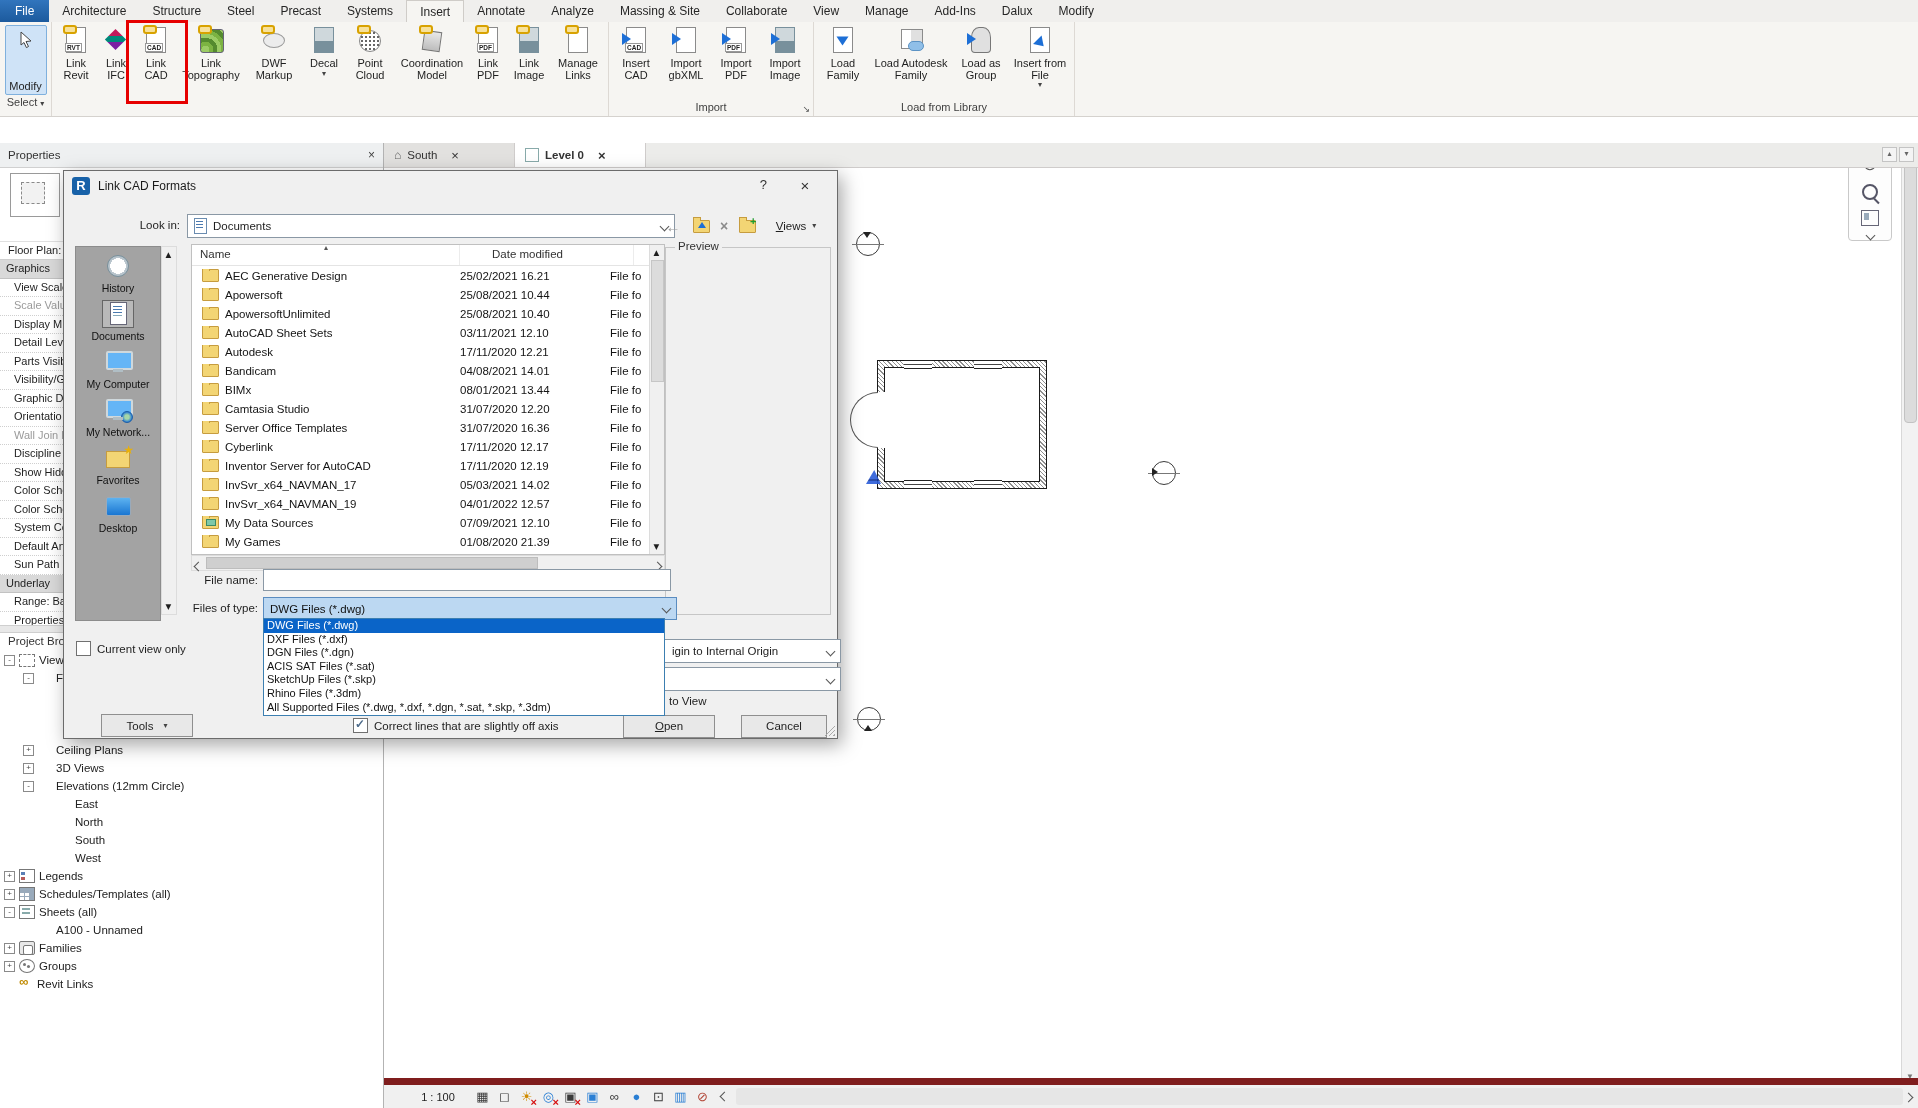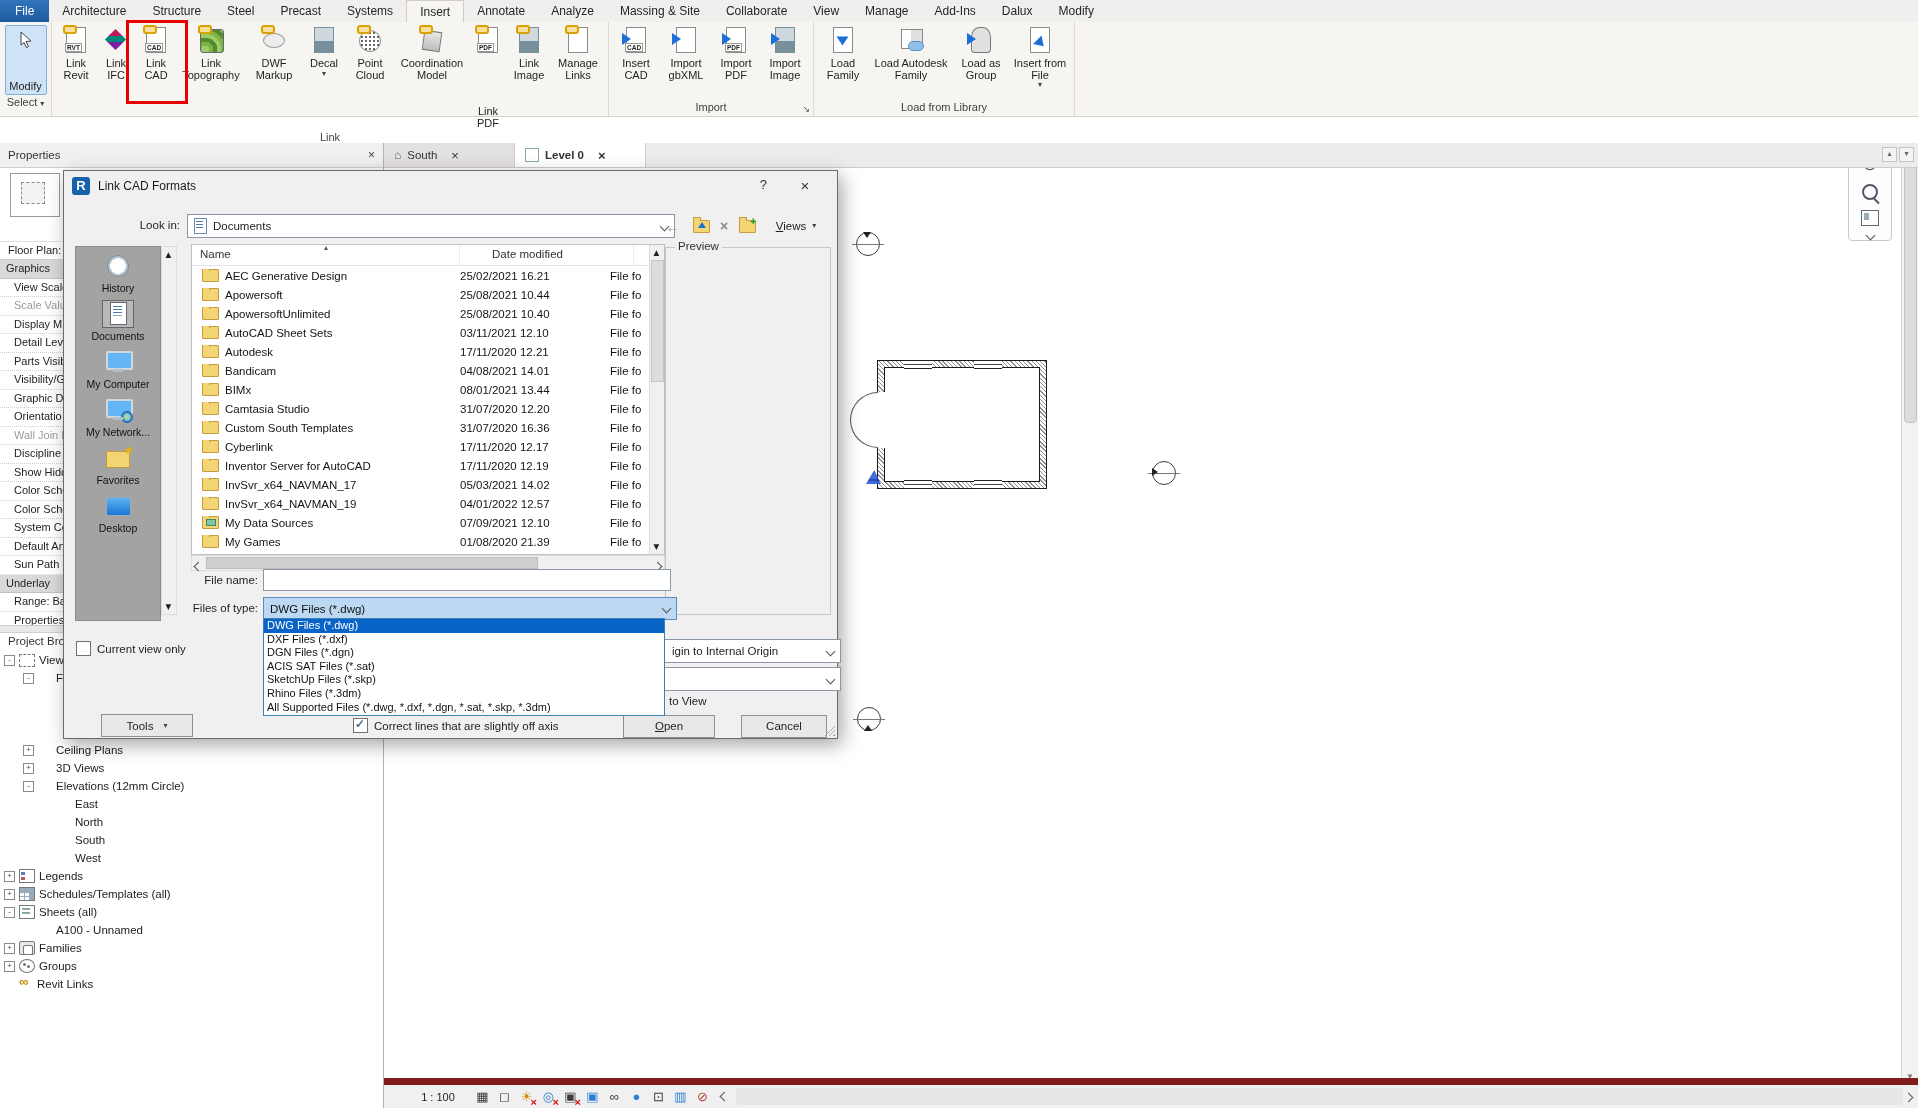--- a/index.html
+++ b/index.html
@@ -349,21 +349,21 @@
           </div>
 
           <div class="rbtn ic-coord" style="width: 72px;">
             <span class="ric">
               <span class="m1"></span>
             </span>
             <span class="rlabel">Coordination Model</span>
 
           </div>
 
-          <div class="rbtn ic-pdf-link" style="width: 36px; gap: 48px;">
+          <div class="rbtn ic-pdf-link" style="width: 36px;">
             <span class="ric">
               <span class="m1"></span>
               <span class="badge">PDF</span>
             </span>
             <span class="rlabel">Link PDF</span>
 
           </div>
 
           <div class="rbtn ic-img-link" style="width: 42px;">
             <span class="ric">
@@ -374,21 +374,20 @@
           </div>
 
           <div class="rbtn ic-managelinks" style="width: 52px;">
             <span class="ric">
               <span class="m1"></span>
             </span>
             <span class="rlabel">Manage Links</span>
 
           </div>
         </div>
-      <div class="panel-label">Link</div>
     </div>
     <div class="panel">
       <div class="panel-buttons">
 
           <div class="rbtn ic-cad-import" style="width: 46px;">
             <span class="ric">
               <span class="m2"></span>
               <span class="badge">CAD</span>
             </span>
             <span class="rlabel">Insert CAD</span>
@@ -879,21 +878,21 @@
               <span class="fold fi-folder"></span>
               <span>Camtasia Studio</span>
             </span>
             <span class="dt">31/07/2020 12.20</span>
             <span class="tp">File fo</span>
           </div>
 
           <div class="frow">
             <span class="nm">
               <span class="fold fi-folder"></span>
-              <span>Custom South Templates</span>
+              <span>Server Office Templates</span>
             </span>
             <span class="dt">31/07/2020 16.36</span>
             <span class="tp">File fo</span>
           </div>
 
           <div class="frow">
             <span class="nm">
               <span class="fold fi-folder"></span>
               <span>Cyberlink</span>
             </span>

